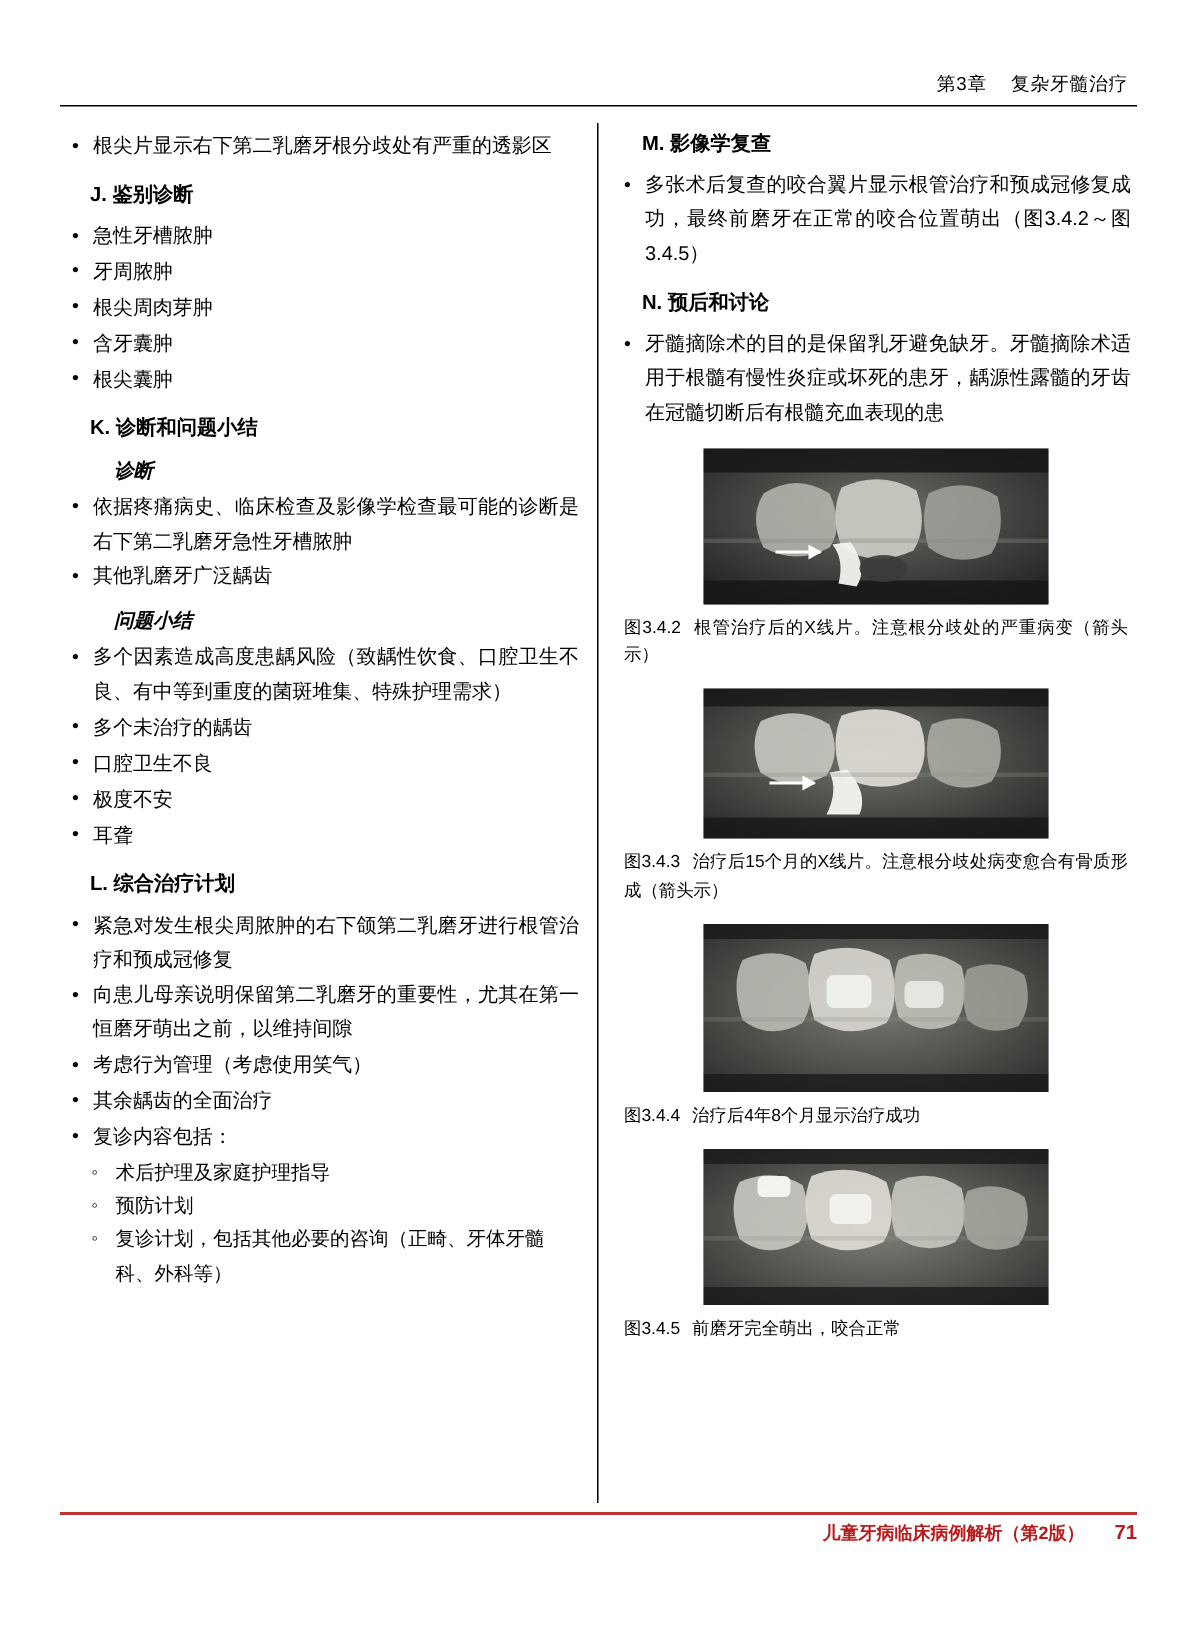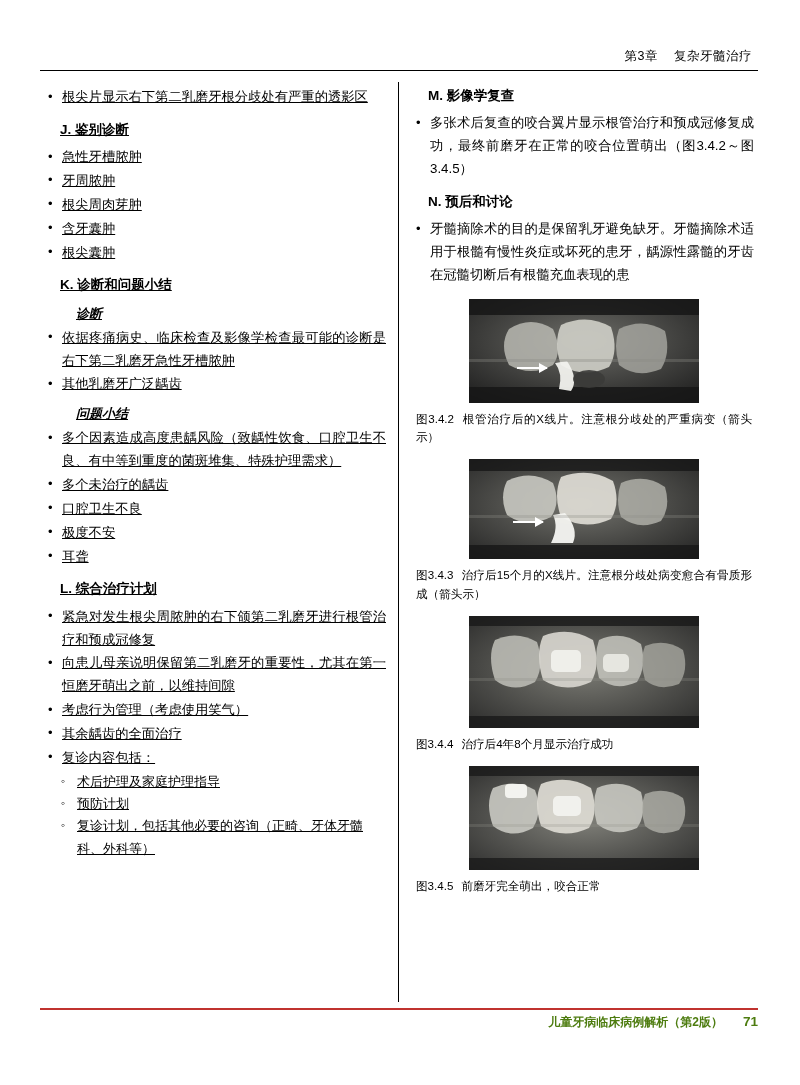--- a/index.html
+++ b/index.html
@@ -50,21 +50,21 @@
     width: 1px; height: 920px;
     background: #000;
   }
 
   
   .col {
     position: absolute;
     top: 86px;
     width: 340px;
   }
-  .col-left { left: 46px; text-decoration: underline; }
+  .col-left { left: 46px; }
   .col-right { left: 414px; }
 
   
   .hd {
     font-size: 13.5px;
     font-weight: bold;
     margin: 11px 0 6px 14px;
     line-height: 1.5;
   }
   .hd-first { margin-top: 0; }
@@ -130,21 +130,21 @@
   }
   .fig-cap .num { margin-right: 8px; }
 
   
   .footer {
     position: absolute;
     right: 42px;
     top: 1014px;
     font-size: 12px;
     font-weight: bold;
-    color: #4d7c0f;
+    color: #b91c1c;
     white-space: nowrap;
   }
   .footer .pageno {
     display: inline-block;
     margin-left: 20px;
     font-size: 13.5px;
   }
   .arrow {
     position: absolute;
     width: 30px; height: 2px;

